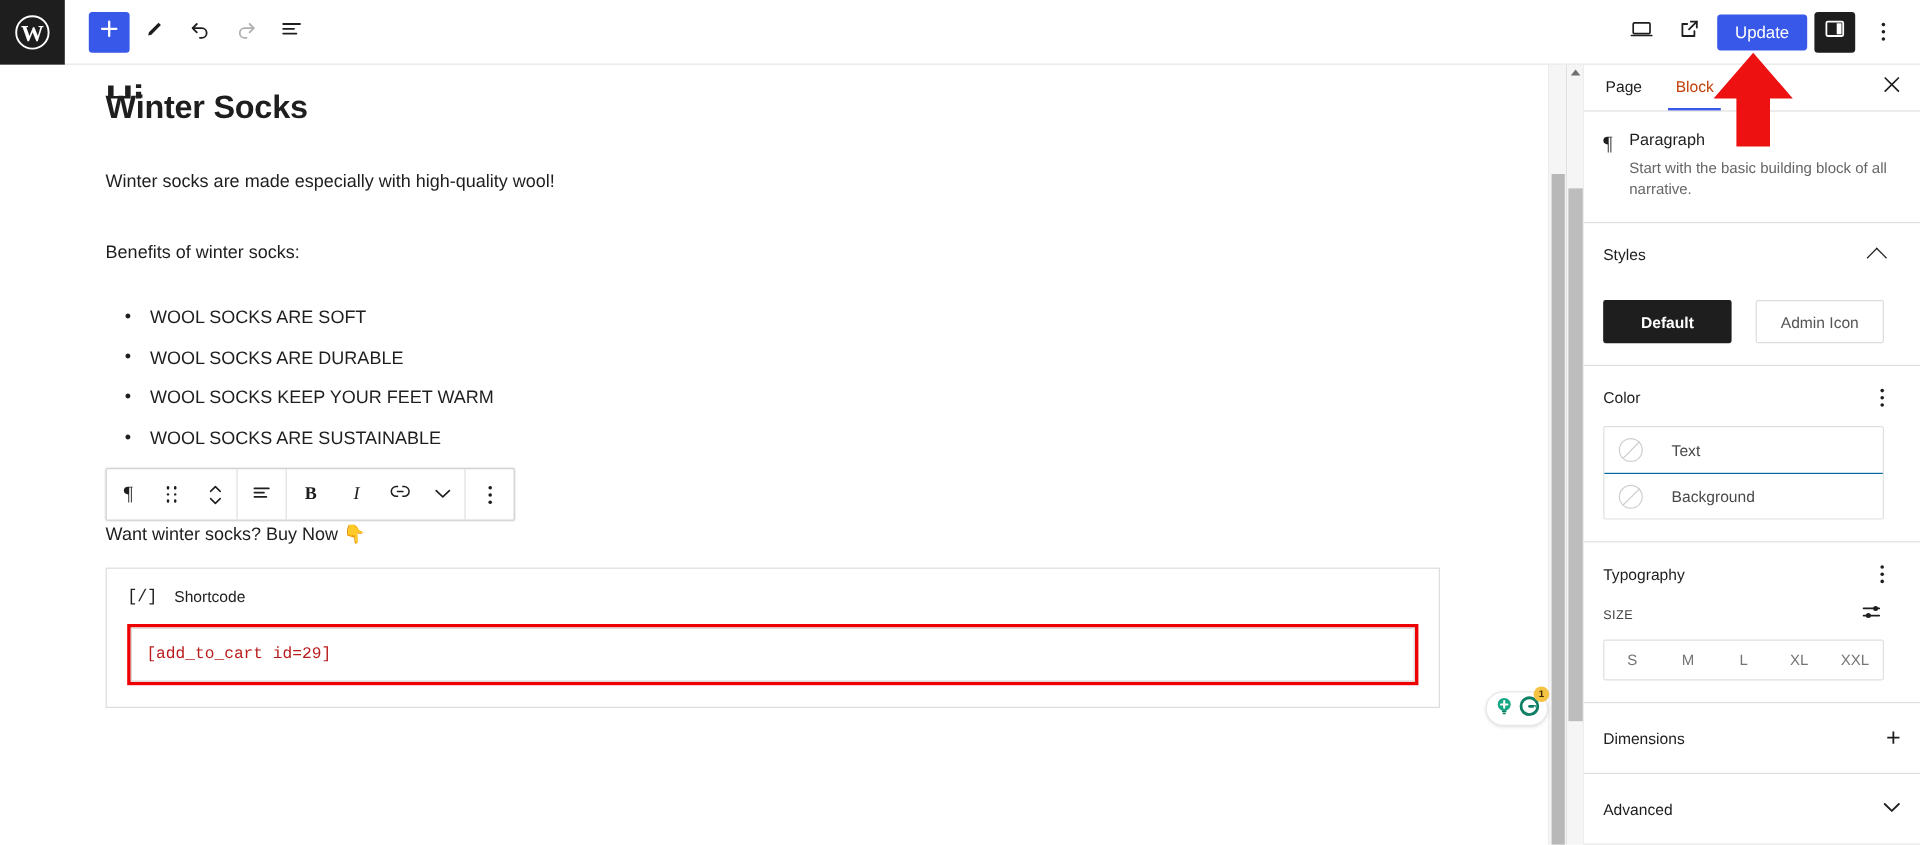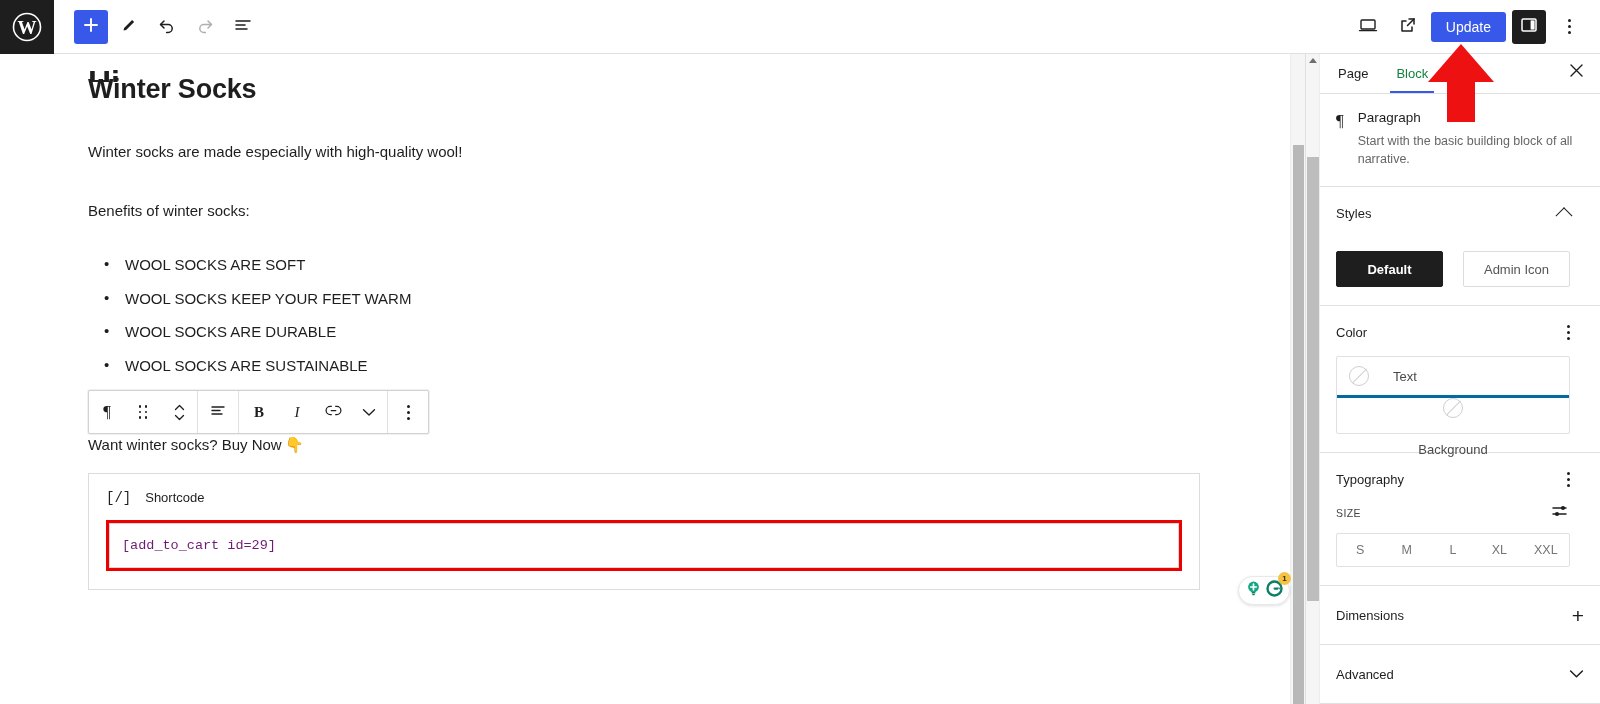--- a/index.html
+++ b/index.html
@@ -115,21 +115,21 @@
     color: #1e1e1e; letter-spacing: 0px;
   }
   .sc-label { font-size: 13px; color: #1e1e1e; }
   .sc-input-wrap {
     margin-top: 14px; border: 3px solid #ee0000;
     padding: 0;
   }
   .sc-input {
     width: 100%; border: 1px solid #d8d8d8; background: #fff;
     font-family: "Liberation Mono", monospace; font-size: 13.5px;
-    color: #701a75; padding: 14px 12px; outline: none;
+    color: #b91c1c; padding: 14px 12px; outline: none;
     display: block;
   }
 
   
   .canvas-scroll {
     position: absolute; top: 54px; right: 295px; width: 15px; height: 650px;
     background: #f5f5f5; border-left: 1px solid #ededed;
   }
   .canvas-scroll .thumb {
     position: absolute; top: 91px; left: 2px; width: 11px; height: 559px;
@@ -173,21 +173,21 @@
   .sb-body { flex: 1 1 auto; min-width: 0; display: flex; flex-direction: column; }
 
   .sb-tabs {
     height: 47px; display: flex; align-items: stretch;
     border-bottom: 1px solid #e0e0e0; position: relative; padding: 0 4px;
   }
   .sb-tab {
     padding: 0 14px; display: flex; align-items: center;
     font-size: 13px; color: #1e1e1e; cursor: pointer; position: relative;
   }
-  .sb-tab.active { color: #15803d; }
+  .sb-tab.active { color: #c2410c; }
   .sb-tab.active::after {
     content: ""; position: absolute; left: 8px; right: 8px; bottom: 0;
     height: 2px; background: #3858e9;
   }
   .sb-close {
     margin-left: auto; width: 40px; display: flex; align-items: center;
     justify-content: center; cursor: pointer; font-size: 17px; color: #1e1e1e;
   }
 
   .sb-blockinfo {
@@ -219,21 +219,21 @@
     font-family: "Liberation Sans", sans-serif;
   }
   .style-btn.selected { background: #1e1e1e; color: #ffffff; border: 1px solid #1e1e1e; font-weight: bold; }
   .style-btn.normal { background: #ffffff; color: #555; border: 1px solid #dcdcdc; }
 
   .color-list { margin-top: 12px; border: 1px solid #e0e0e0; border-radius: 2px; }
   .color-row {
     height: 38px; display: flex; align-items: center; gap: 24px;
     padding: 0 12px; cursor: pointer;
   }
-  .color-row + .color-row { border-top: 3px solid #0369a1; flex-direction: column; }
+  .color-row + .color-row { border-top: 1px solid #0369a1; }
   .swatch {
     width: 20px; height: 20px; border-radius: 50%; border: 1px solid #cfcfcf;
     position: relative; flex: 0 0 20px;
   }
   .swatch::after {
     content: ""; position: absolute; left: 50%; top: -1px; width: 1px; height: 20px;
     background: #cfcfcf; transform: rotate(45deg); transform-origin: center;
   }
   .color-label { font-size: 13px; color: #4a4a4a; }
 
@@ -357,22 +357,22 @@
       </div>
 
       <h1 class="post-title">Winter Socks</h1>
 
       <p class="body-text">Winter socks are made especially with high-quality wool!</p>
 
       <p class="body-text">Benefits of winter socks:</p>
 
       <ul class="benefits">
         <li>WOOL SOCKS ARE SOFT</li>
+        <li>WOOL SOCKS ARE DURABLE</li>
         <li>WOOL SOCKS KEEP YOUR FEET WARM</li>
-        <li>WOOL SOCKS ARE DURABLE</li>
         <li>WOOL SOCKS ARE SUSTAINABLE</li>
         <li>WOOL SOCKS ARE ANTIMICROBIAL</li>
       </ul>
 
       <p class="buy-text">
         <span>Want winter socks? Buy Now </span><span class="emoji">👇</span>
       </p>
 
       <div class="shortcode-block">
         <div class="sc-head">

